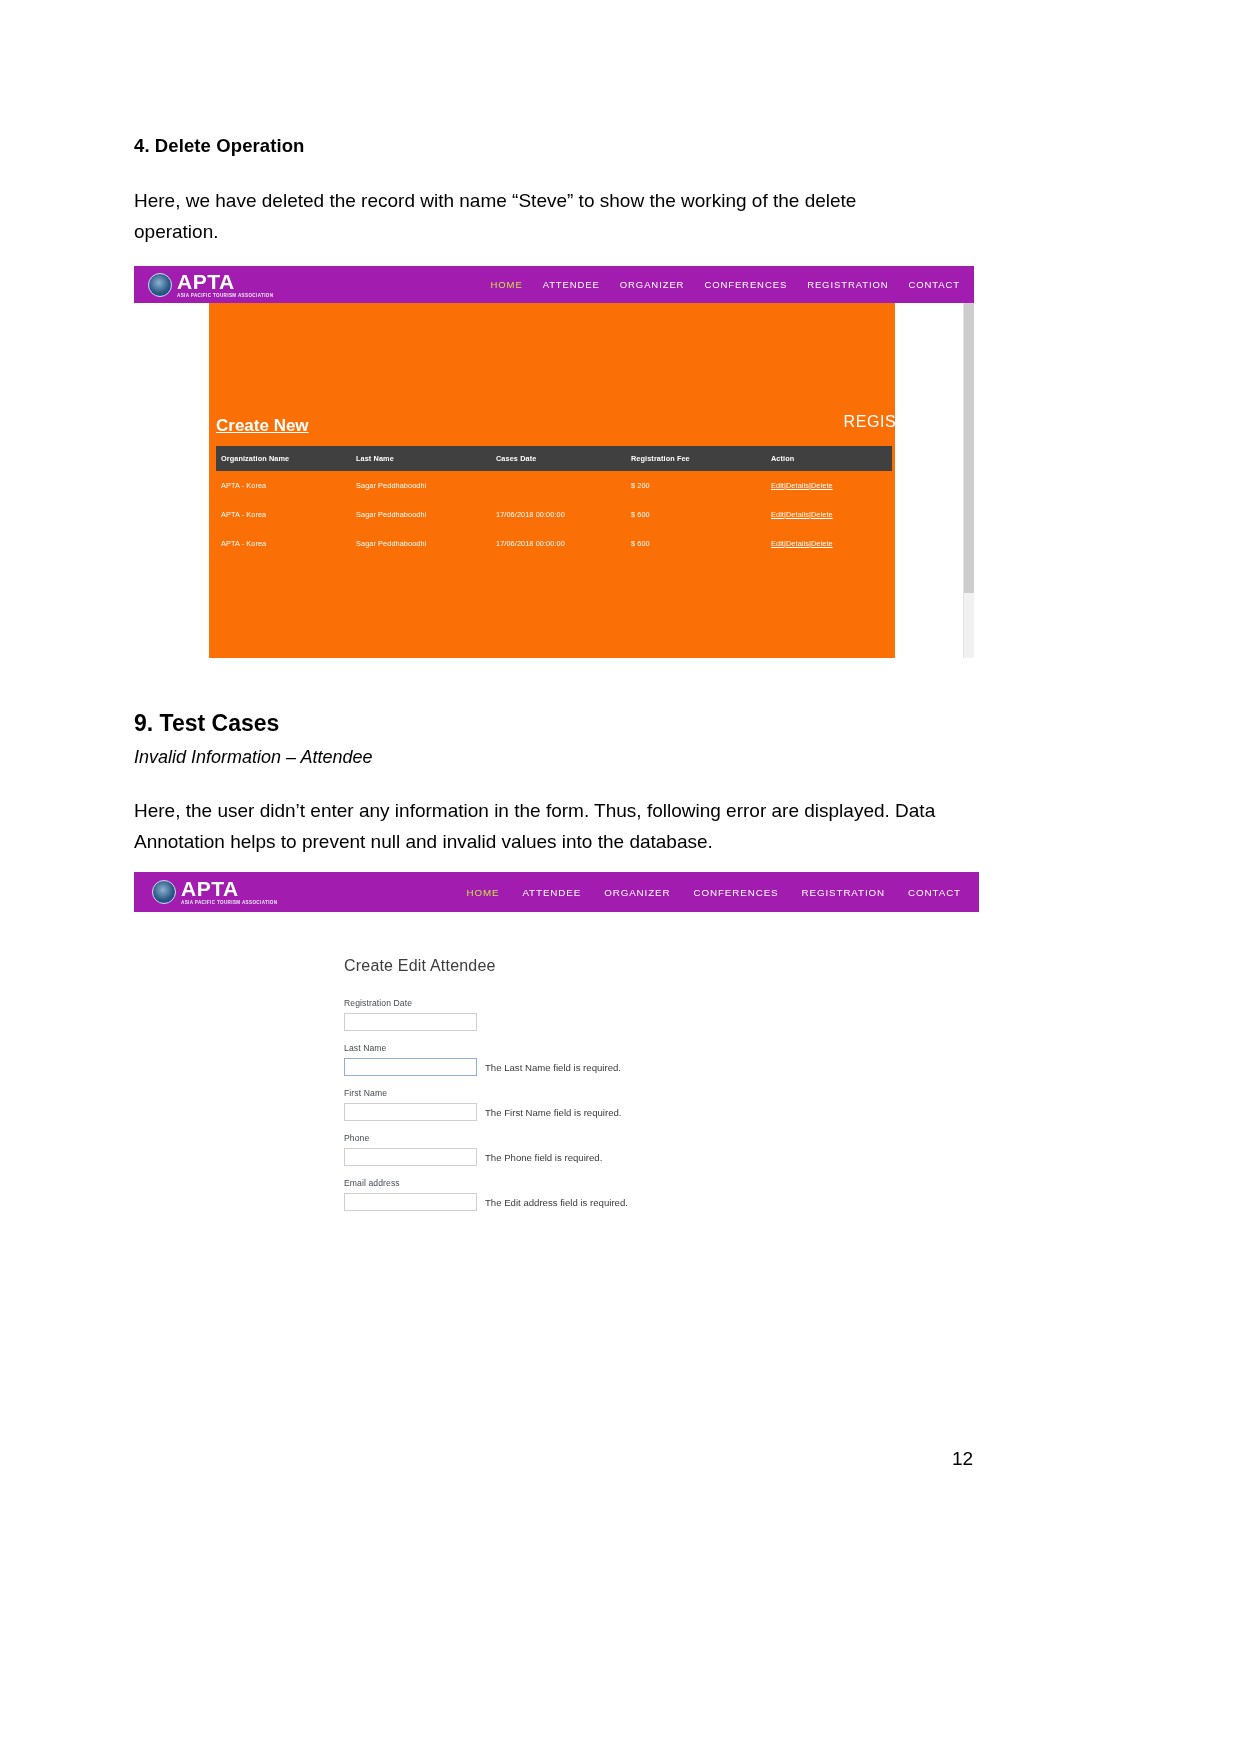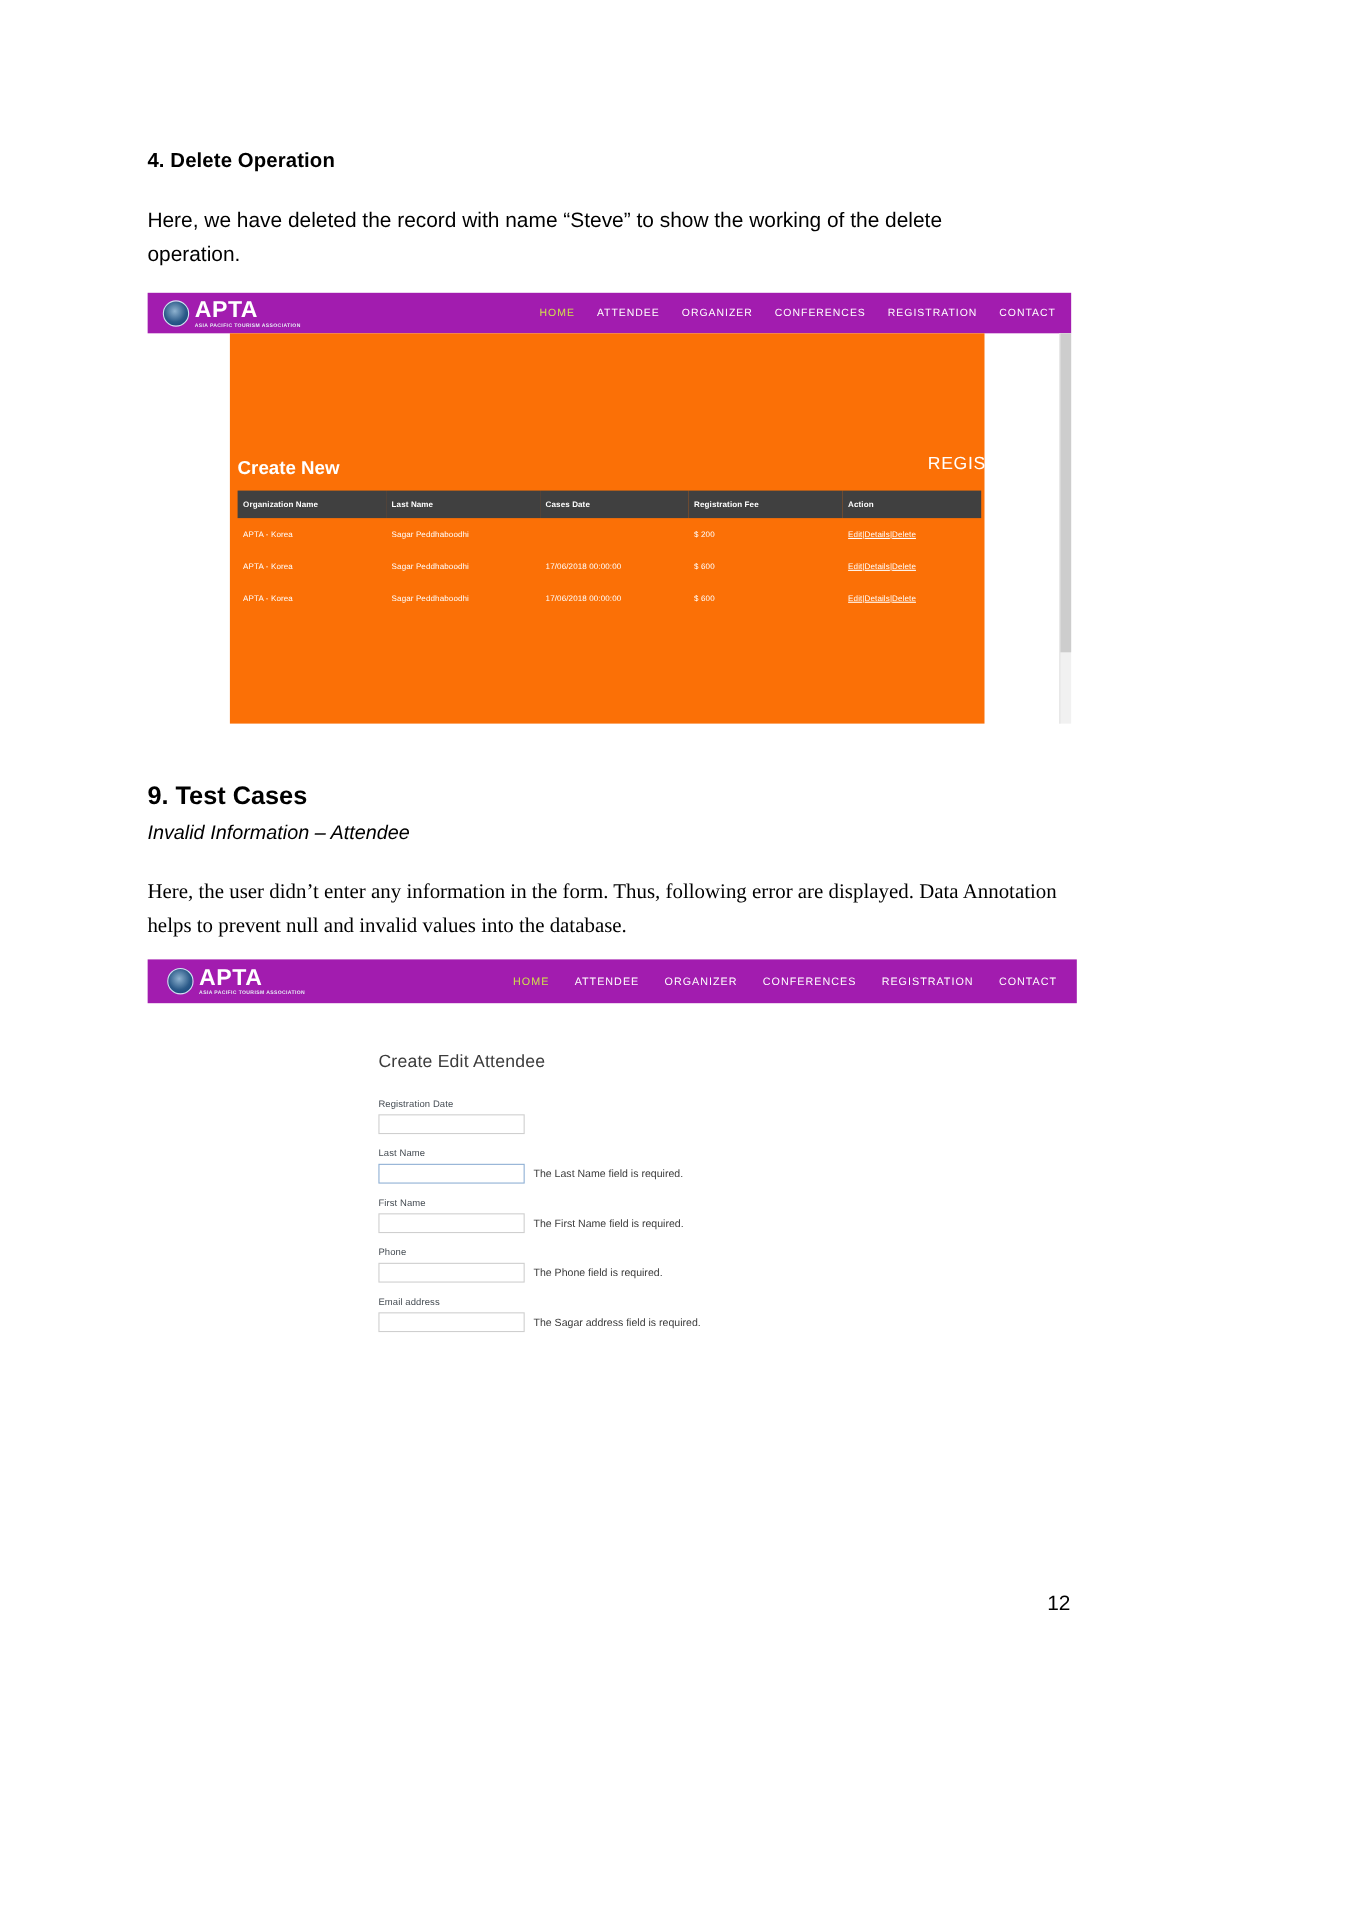--- a/index.html
+++ b/index.html
@@ -26,21 +26,21 @@
   .doc-h2 {
     position:absolute; left:134px; top:710px;
     font-size:23px; font-weight:bold; color:#000;
   }
   .doc-italic {
     position:absolute; left:134px; top:747px;
     font-size:18px; font-style:italic; color:#000;
   }
   .doc-p2 {
     position:absolute; left:134px; top:795px; width:845px;
-    font-size:19px; line-height:31px; color:#000;font-family:Liberation Serif, serif;
+    font-size:19px; line-height:31px; color:#000;
   }
   .page-num {
     position:absolute; left:952px; top:1448px;
     font-size:19px; color:#000;
   }
 
   
   .navbar {
     position:absolute;
     background:#a21caf;
@@ -88,20 +88,21 @@
     position:absolute; right:0; top:37px; width:10px; height:355px;
     background:#f1f1f1; border-left:1px solid #e3e3e3;
   }
   .shot1-scroll-thumb {
     position:absolute; right:0; top:37px; width:10px; height:290px;
     background:#cdcdcd;
   }
   .create-new {
     position:absolute; left:7px; top:113px;
     font-size:17px; font-weight:bold; color:#ffffff;
+    text-decoration:underline;
   }
   .reg-title {
     position:absolute; left:0; top:110px; width:824px;
     text-align:right; font-size:16px; color:#ffffff;
     letter-spacing:.6px; padding-left:44px; box-sizing:border-box;
   }
   table.reg {
     position:absolute; left:7px; top:143px;
     width:676px; border-collapse:collapse;
     table-layout:fixed;
@@ -300,21 +301,21 @@
           <input class="fld-input" type="text" value="" style="">
           <span class="fld-err">The Phone field is required.</span>
         </div>
       </div>
       <div class="spacer-sm"></div>
 
       <div class="fld">
         <div class="fld-label">Email address</div>
         <div class="fld-row">
           <input class="fld-input" type="text" value="" style="">
-          <span class="fld-err">The Sagar address field is required.</span>
+          <span class="fld-err">The Edit address field is required.</span>
         </div>
       </div>
     </div>
   </div>
 
   <div class="page-num">12</div>
 
 </div>
 
 </body></html>

